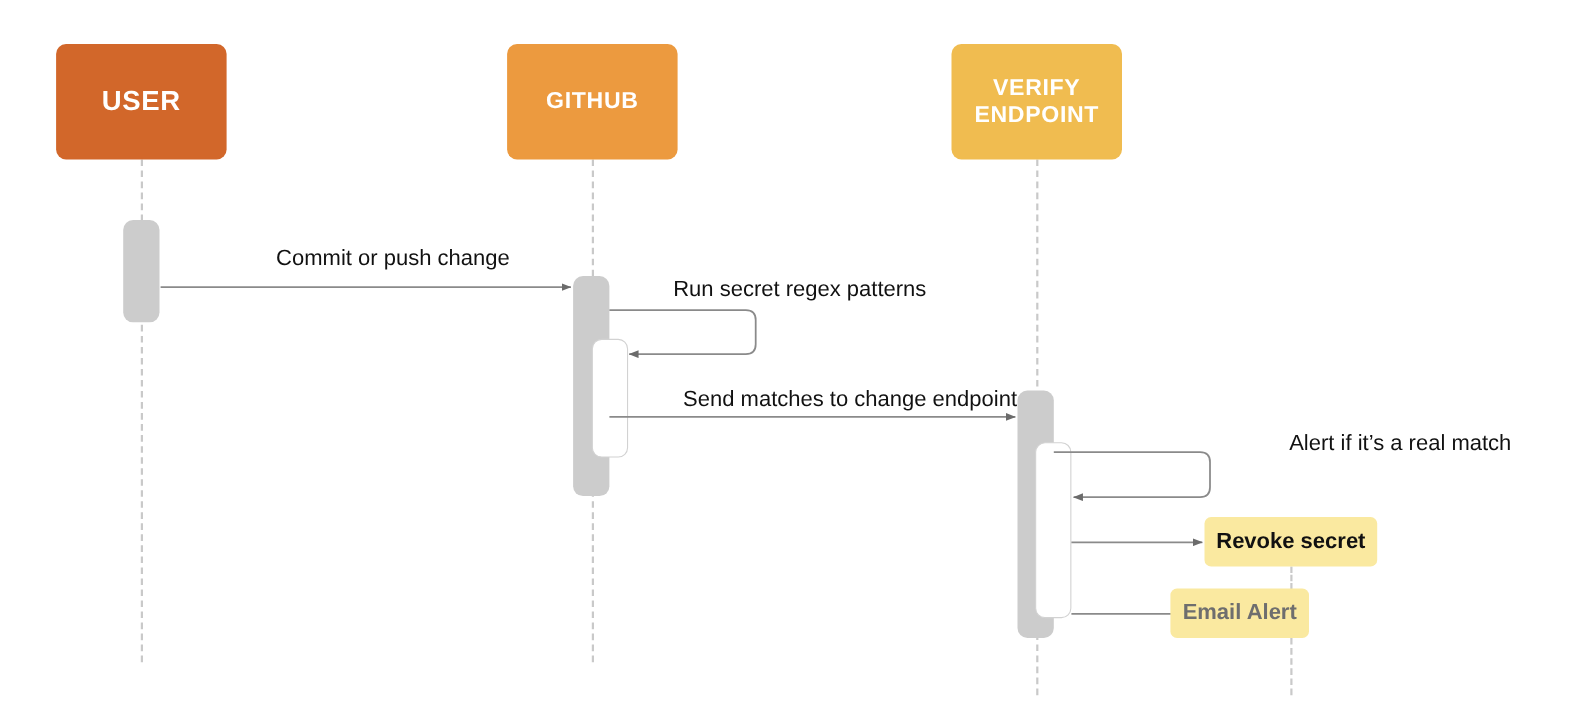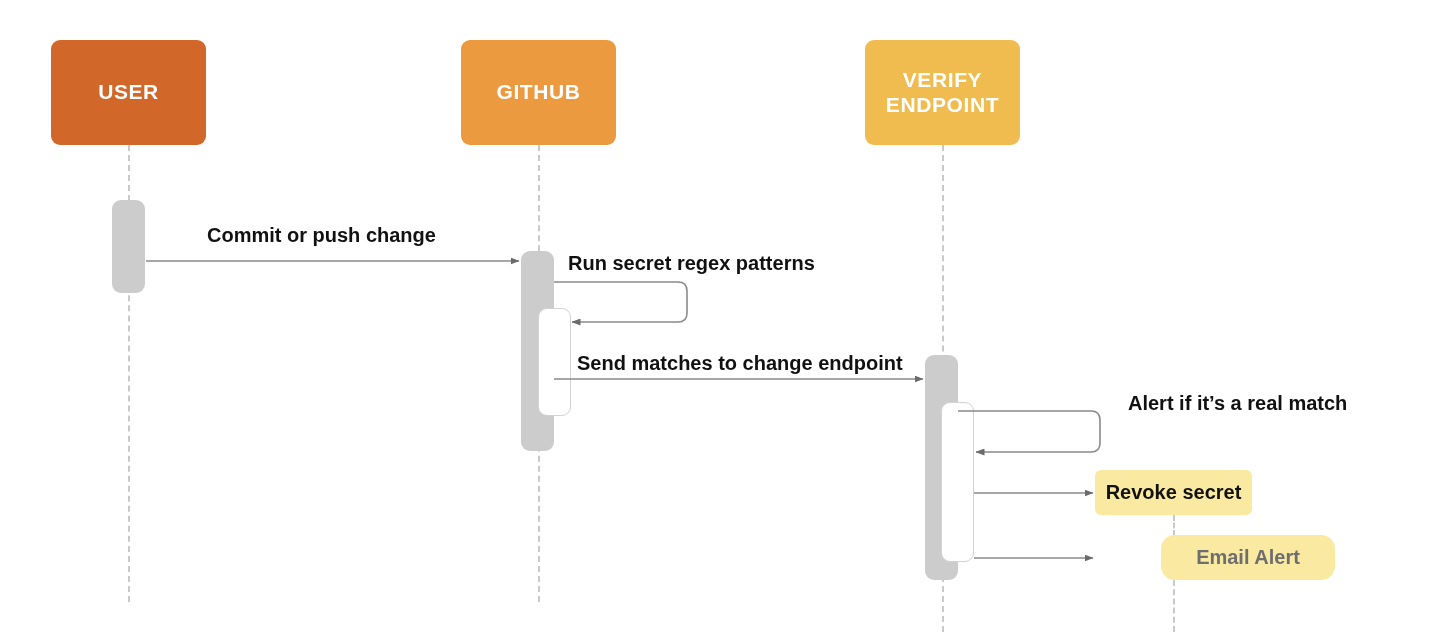--- a/index.html
+++ b/index.html
@@ -53,24 +53,25 @@
   .activation-nested {
     position: absolute;
     background: #ffffff;
     border: 1px solid #d2d2d2;
     border-radius: 9px;
   }
 
   
   .msg-label {
     position: absolute;
-    font-weight: bold;
+    font-weight: normal;
     color: #111111;
     white-space: nowrap;
     user-select: none;
+    margin-left: 44px;
   }
 
   
   .note {
     position: absolute;
     border-radius: 6px;
     display: flex;
     align-items: center;
     justify-content: center;
     font-weight: bold;
@@ -92,21 +93,21 @@
 <body>
 
 <div id="diagram">
 
   <div class="lifeline" id="ll-user" style="left: 128px; top: 145px; height: 457px; border-left-color: rgb(201, 201, 201);"></div>
   <div class="lifeline" id="ll-github" style="left: 538px; top: 145px; height: 457px; border-left-color: rgb(201, 201, 201);"></div>
   <div class="lifeline" id="ll-verify" style="left: 942px; top: 145px; height: 487px; border-left-color: rgb(201, 201, 201);"></div>
   <div class="lifeline" id="ll-note-revoke" style="left: 1173px; top: 515px; height: 21px; border-left-color: rgb(201, 201, 201);"></div>
   <div class="lifeline" id="ll-note-email" style="left: 1173px; top: 580px; height: 52px; border-left-color: rgb(201, 201, 201);"></div>
 
-  <div class="participant" id="p-user" style="left: 51px; top: 40px; width: 155px; height: 105px; background: rgb(210, 103, 42); color: rgb(255, 255, 255); font-size: 21px;">
+  <div class="participant" id="p-user" style="left: 51px; top: 40px; width: 155px; height: 105px; background: rgb(210, 103, 42); color: rgb(255, 255, 255); font-size: 25px;">
     <span id="p-user-label">USER</span>
   </div>
   <div class="participant" id="p-verify" style="left: 865px; top: 40px; width: 155px; height: 105px; background: rgb(240, 188, 80); color: rgb(255, 255, 255); font-size: 21px;">
     <span id="p-verify-label">VERIFY<br>ENDPOINT</span>
   </div>
   <div class="participant" id="p-github" style="left: 461px; top: 40px; width: 155px; height: 105px; background: rgb(236, 154, 63); color: rgb(255, 255, 255); font-size: 21px;">
     <span id="p-github-label">GITHUB</span>
   </div>
 
   <div class="activation" id="act-0" style="left: 112px; top: 200px; width: 33px; height: 93px; background: rgb(204, 204, 204);"></div>
@@ -132,17 +133,17 @@
   </svg>
 
   <div class="msg-label" id="m-0" style="left: 207px; top: 224px; font-size: 20px; color: rgb(17, 17, 17);">Commit or push change</div>
   <div class="msg-label" id="m-1" style="left: 568px; top: 252px; font-size: 20px; color: rgb(17, 17, 17);">Run secret regex patterns</div>
   <div class="msg-label" id="m-2" style="left: 577px; top: 352px; font-size: 20px; color: rgb(17, 17, 17);">Send matches to change endpoint</div>
   <div class="msg-label" id="m-3" style="left: 1128px; top: 392px; font-size: 20px; color: rgb(17, 17, 17);">Alert if it’s a real match</div>
 
   <div class="note" id="n-0" style="left: 1095px; top: 470px; width: 157px; height: 45px; background: rgb(250, 233, 160); color: rgb(17, 17, 17); font-size: 20px;">
     <span id="n-0-label">Revoke secret</span>
   </div>
-  <div class="note" id="n-1" style="left: 1161px; top: 535px; width: 174px; height: 45px; background: rgb(250, 233, 160); color: rgb(110, 110, 110); font-size: 20px; border-radius: 14px;">
+  <div class="note" id="n-1" style="left: 1064px; top: 535px; width: 126px; height: 45px; background: rgb(250, 233, 160); color: rgb(110, 110, 110); font-size: 20px;">
     <span id="n-1-label">Email Alert</span>
   </div>
 
 </div>
 
 </body></html>

